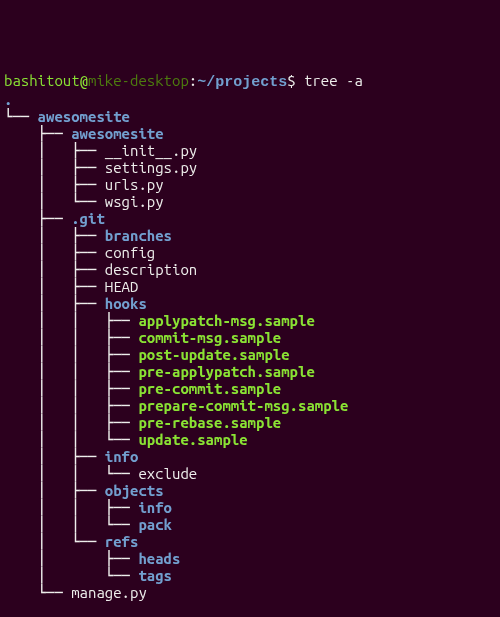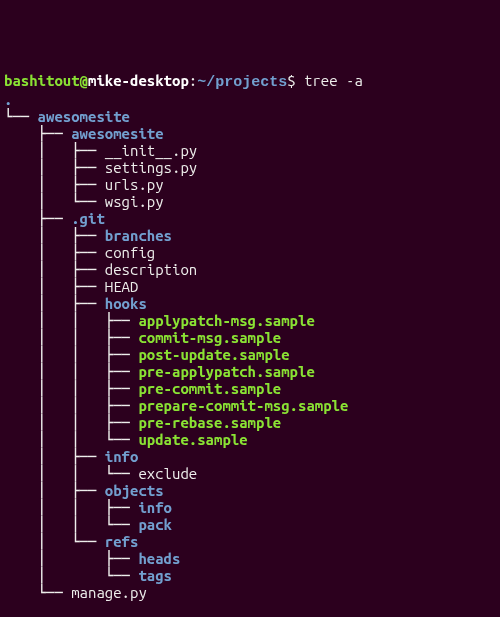--- a/index.html
+++ b/index.html
@@ -8,22 +8,22 @@
     background: #2c001e;
     color: #eeeeec;
     font-family: "Ubuntu Mono", "DejaVu Sans Mono", Consolas, monospace;
     font-size: 15px;
     line-height: 17px;
     width: 500px;
     height: 617px;
     box-sizing: border-box;
     white-space: pre;
   }
-  .user  { color: #8ae234; font-weight: bold; }
-  .host  { color: #ffffff; font-weight: bold; }
+  .user  { color: #8ae234; font-weight: normal; }
+  .host  { color: #4d7c0f; font-weight: normal; }
   .path  { color: #729fcf; font-weight: bold; font-family: Liberation Mono, monospace; }
   .dir   { color: #729fcf; font-weight: bold; }
   .exec  { color: #8ae234; font-weight: bold; margin-top: 14px; }
   .file  { color: #eeeeec; }
   .line { display:block; }
 </style>
 </head>
 <body>
 
 

